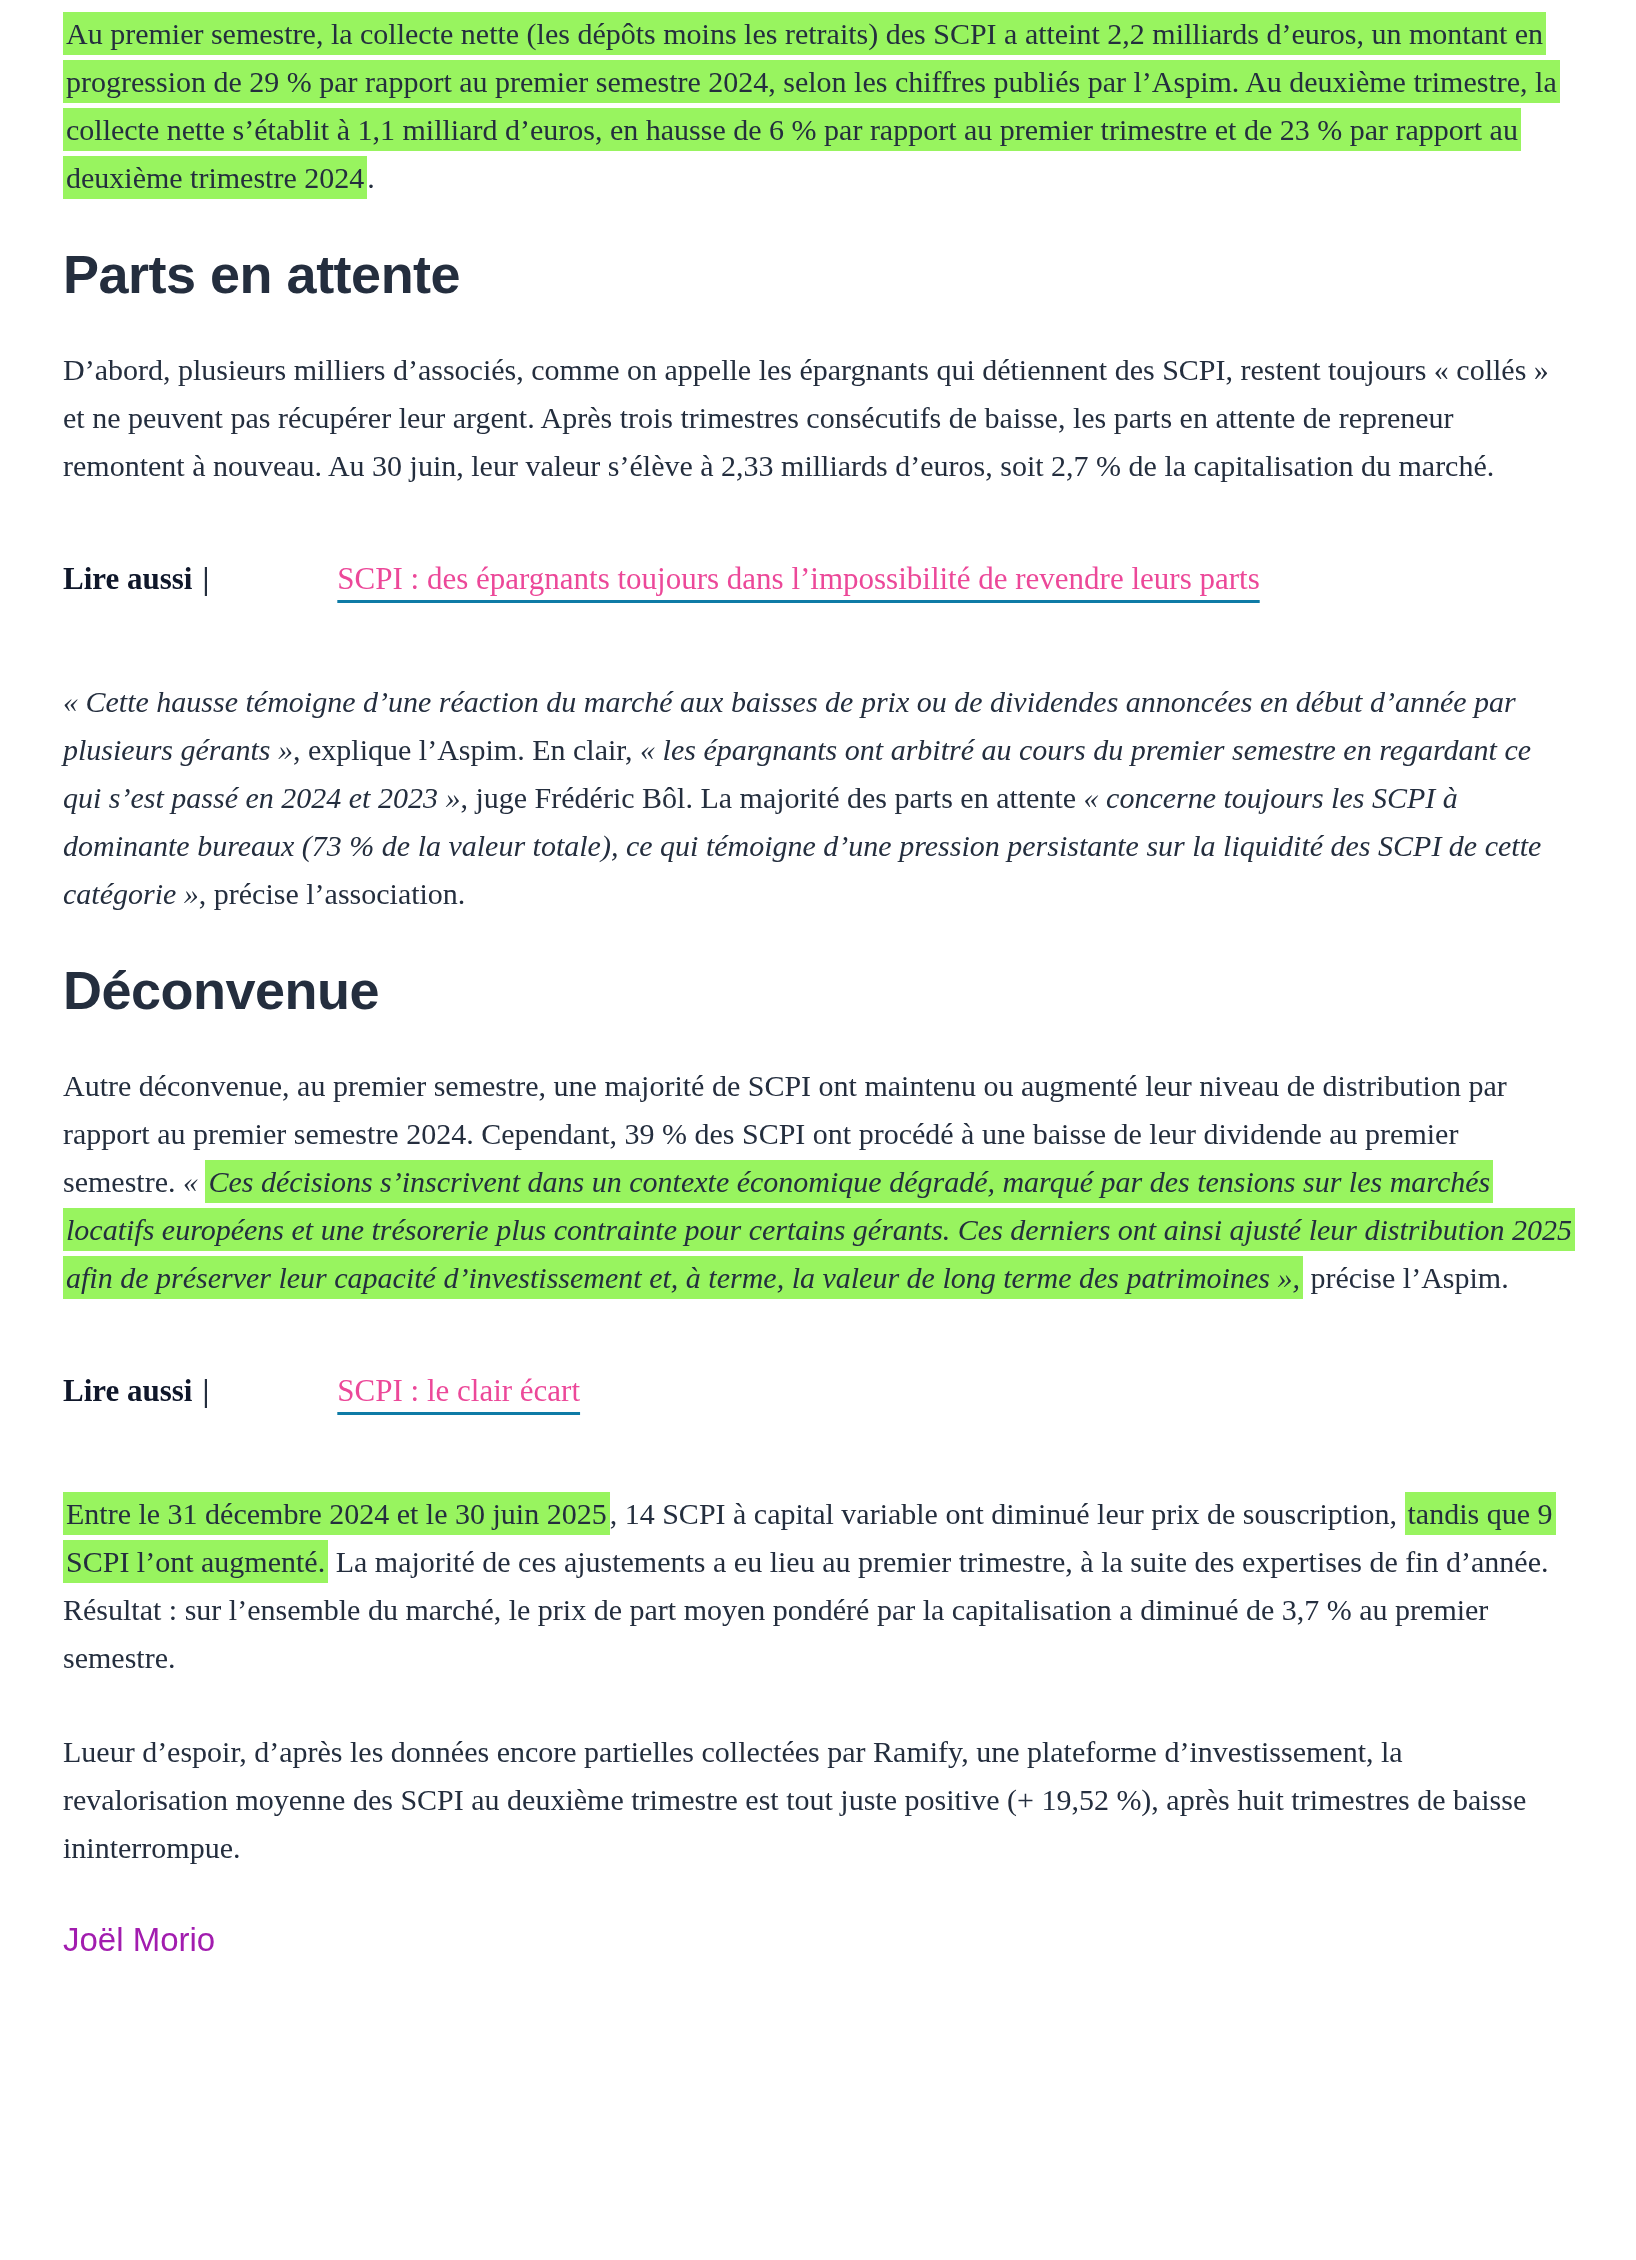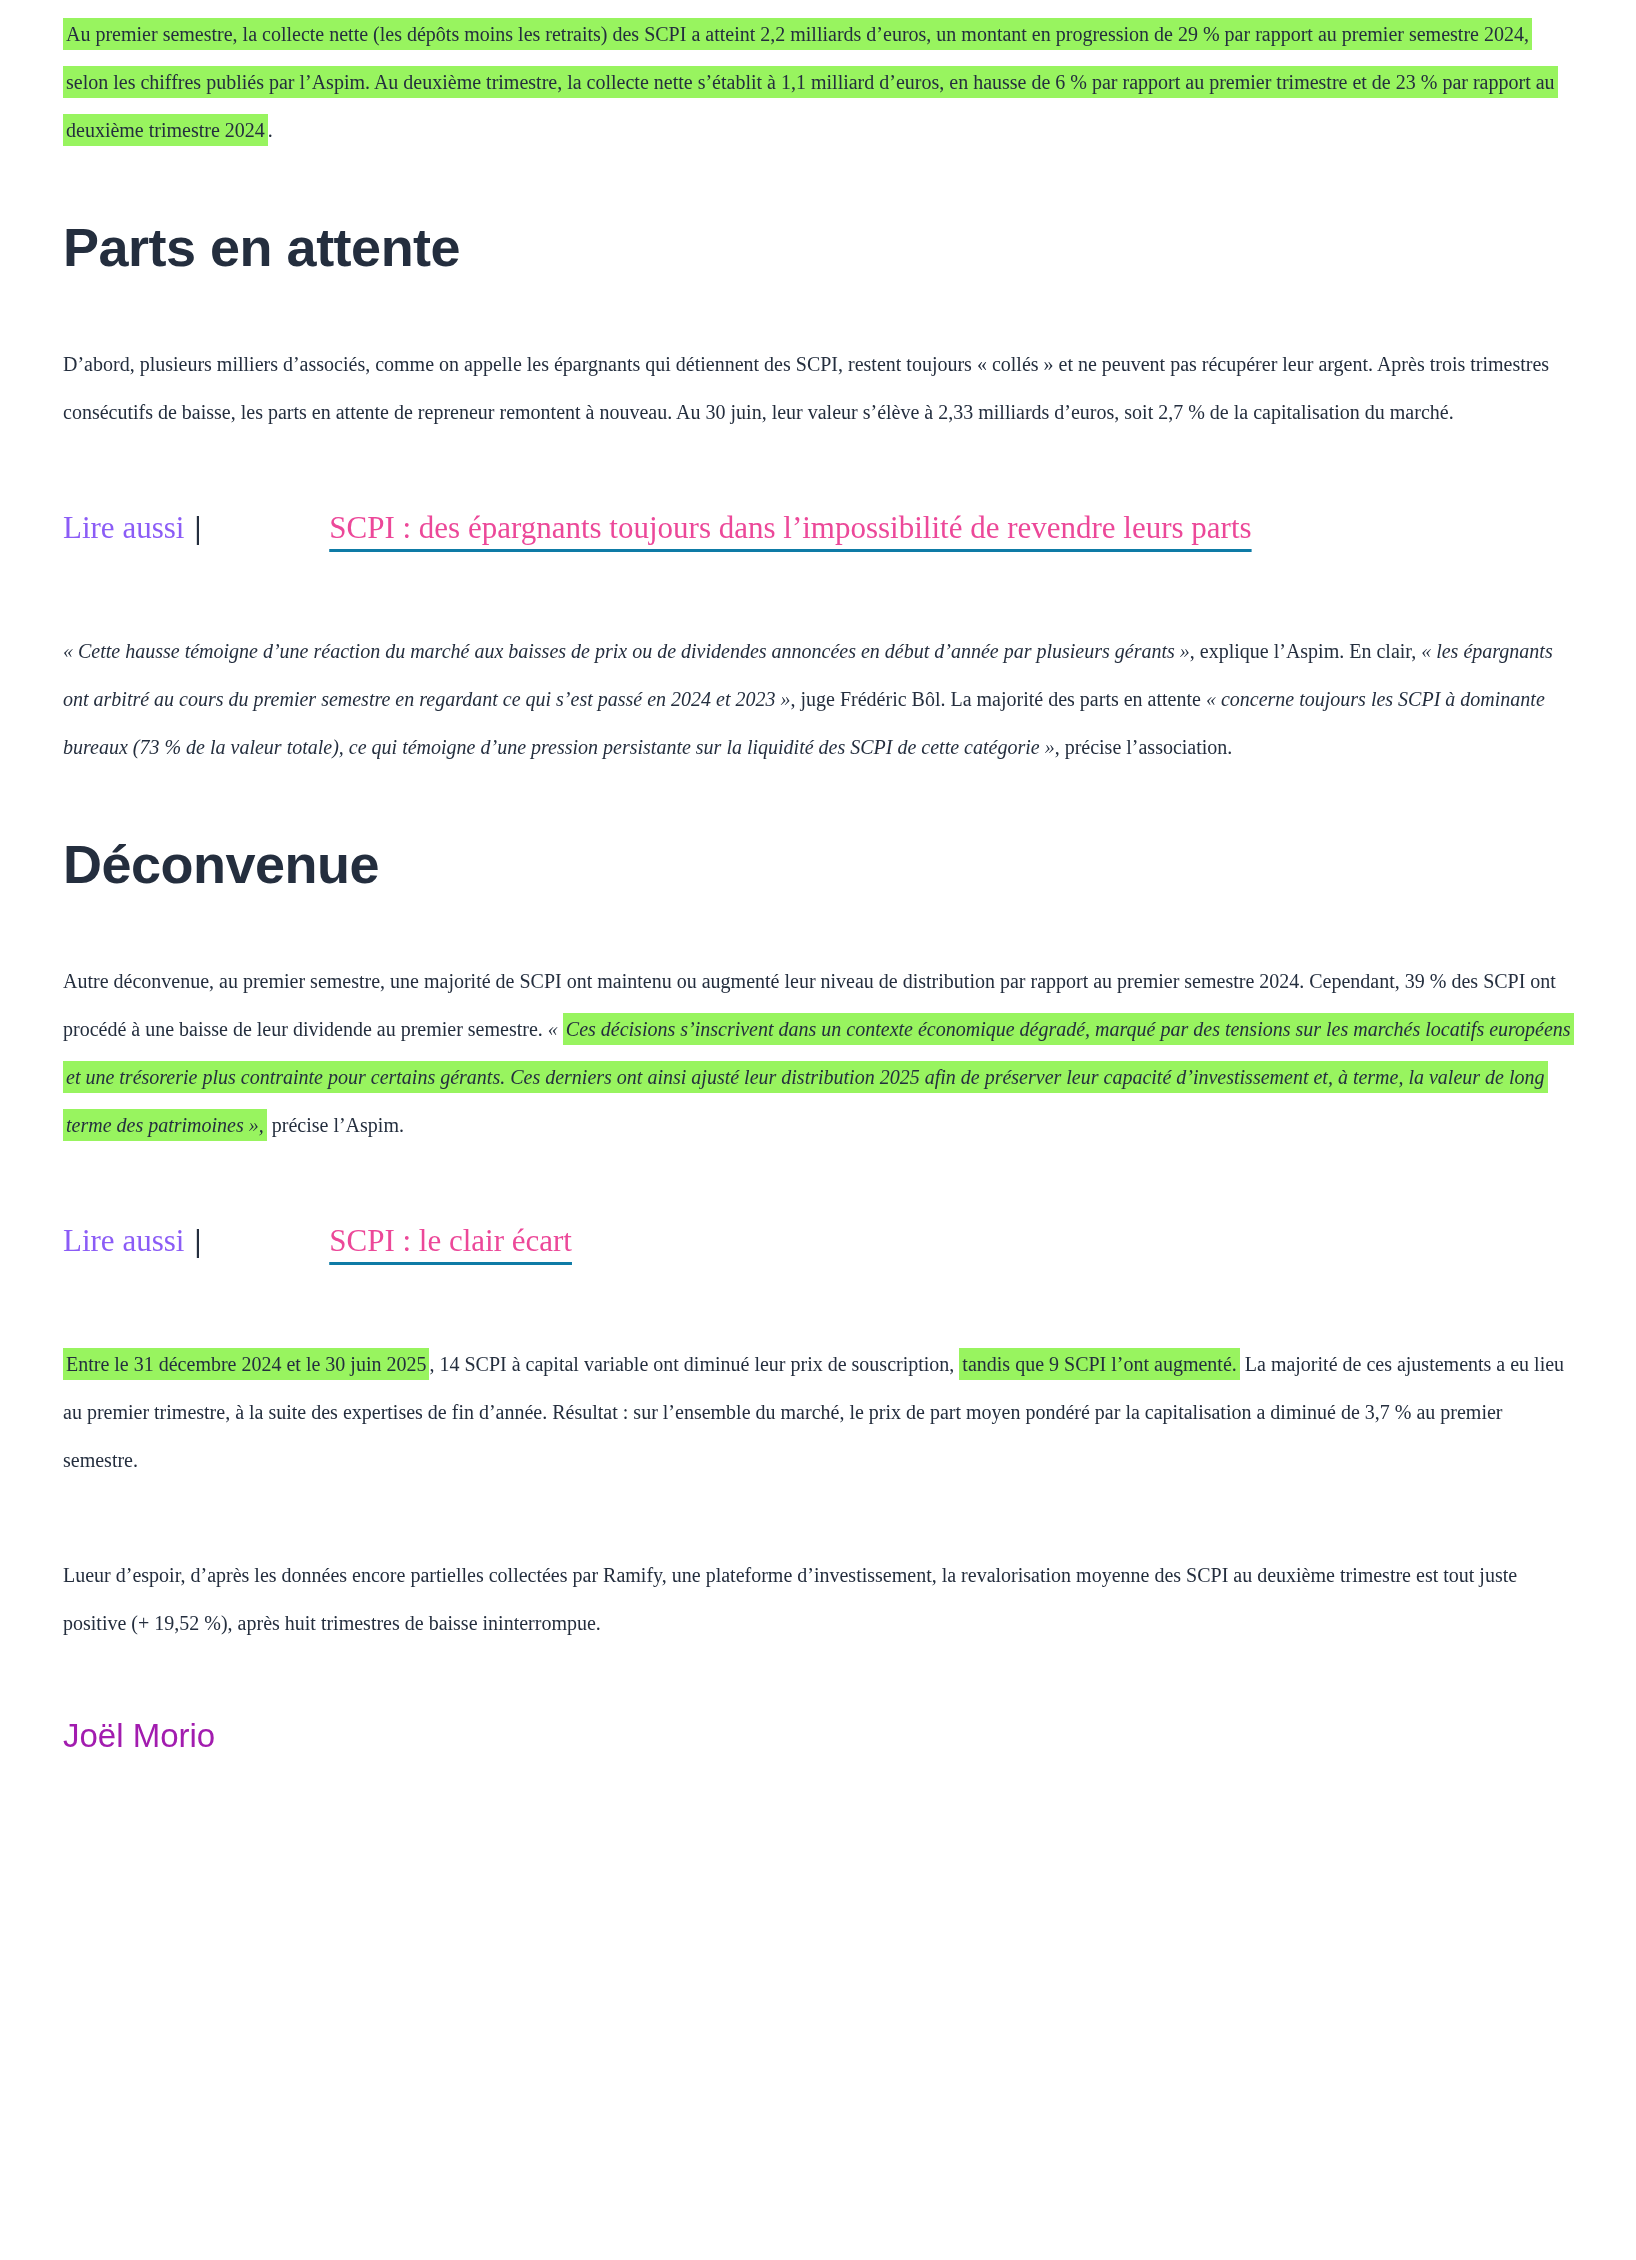--- a/index.html
+++ b/index.html
@@ -10,23 +10,23 @@
   .page {
     width: 1636px;
     min-height: 2260px;
     box-sizing: border-box;
     padding: 10px 62px 16px 63px;
     background: #ffffff;
     font-family: "Liberation Serif", serif;
     color: #242e3e;
   }
   p.body-text {
-    font-size: 20px;
+    font-size: 30px;
     line-height: 48px;
-    margin: 67px 0;
+    margin: 46px 0;
     max-width: 1512px;
   }
   p.body-text:first-child { margin-top: 0; }
   h2.section-heading {
     font-family: "Liberation Sans", sans-serif;
     font-weight: 700;
     font-size: 54px;
     line-height: 52px;
     letter-spacing: -0.5px;
     color: #242e3e;
@@ -39,22 +39,22 @@
     -webkit-box-decoration-break: clone;
     box-decoration-break: clone;
   }
   .it { font-style: italic; }
   .read-also {
     margin: 64px 0 74px 0;
     font-size: 31px;
     line-height: 50px;
   }
   .read-also .label {
-    font-weight: 400;
-    color: #8b5cf6;
+    font-weight: 700;
+    color: #0f172a;
   }
   .read-also .bar {
     font-weight: 700;
     margin-left: 10px;
     color: #242e3e;
   }
   .read-also a.article-link {
     color: #ec4899;
     margin-left: 128px;
     text-decoration: underline;

